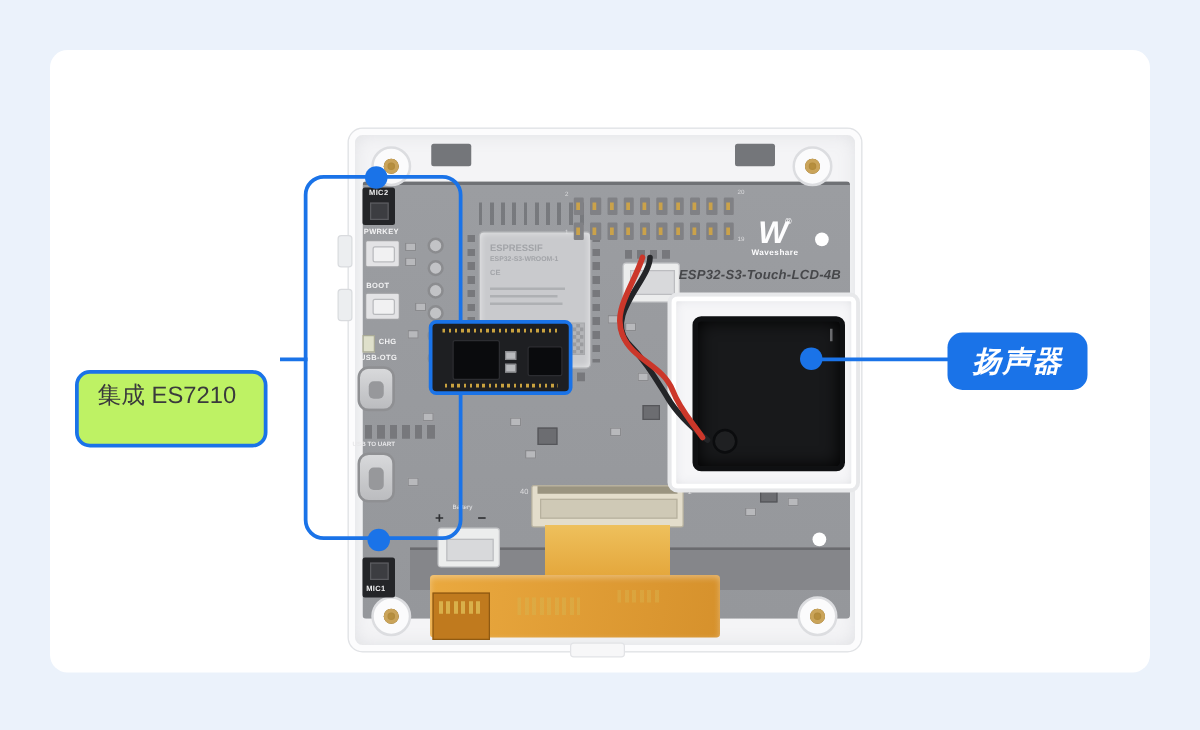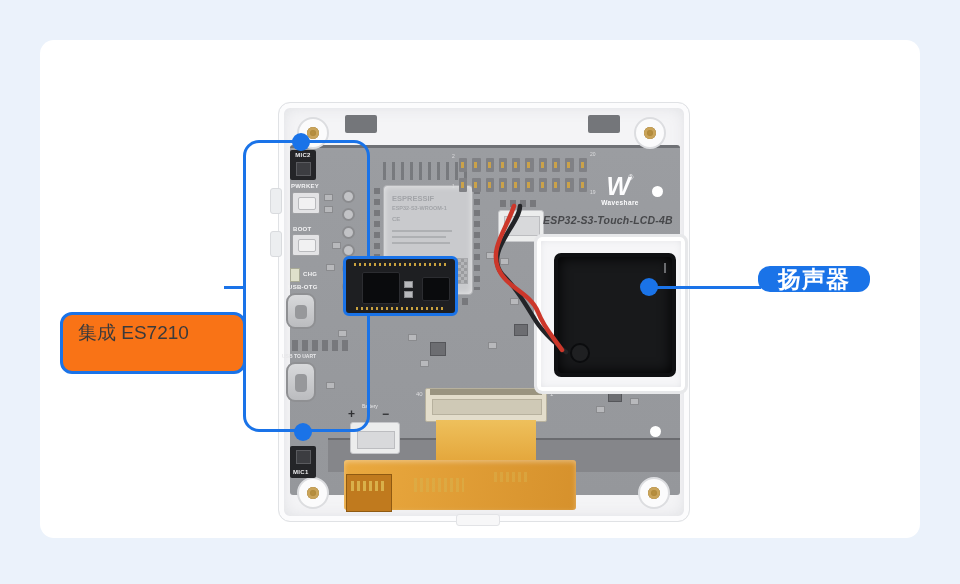--- a/index.html
+++ b/index.html
@@ -84,21 +84,21 @@
            border-radius:16px;box-sizing:border-box;z-index:40;}
   .dot{width:18px;height:18px;border-radius:50%;background:var(--accent);z-index:55;}
   .aline{height:3px;background:var(--accent);z-index:45;}
   .es7210{left:343px;top:256px;width:115px;height:60px;background:#1e1f22;
           border:3px solid var(--accent);border-radius:6px;box-sizing:border-box;z-index:50;}
   .goldrow{height:3px;background:repeating-linear-gradient(90deg,#c9a23f 0 2px,transparent 2px 5px);}
   .qfn{background:#0a0b0d;border:1px solid #2c2d31;border-radius:2px;}
 
   .pill{background:var(--accent);color:#ffffff;font-weight:bold;font-size:23px;border-radius:12px;
         display:flex;align-items:center;justify-content:center;letter-spacing:1px;z-index:60;}
-  .infobox{left:60px;top:312px;width:186px;height:62px;background:#f97316;border:3px solid var(--accent);
+  .infobox{left:60px;top:296px;width:154px;height:62px;background:#bef264;border:3px solid var(--accent);
            border-radius:12px;box-sizing:border-box;z-index:58;font-size:19px;color:#3a3a3c;
            line-height:26px;padding:5px 6px 0 15px;}
   .wires{z-index:20;}
 </style>
 </head>
 <body>
 
 <div class="page">
   <div class="abs card"></div>
 
@@ -285,14 +285,14 @@
   <div class="abs dot" style="left:292px;top:133px;"></div>
   <div class="abs dot" style="left:294px;top:423px;"></div>
   <div class="abs dot" style="left:640px;top:278px;"></div>
 
   <div class="abs aline" style="left:224px;top:286px;width:22px;"></div>
   <div class="abs aline" style="left:649px;top:286px;width:112px;"></div>
 
   <div class="abs infobox">
     <div>集成 ES7210</div>
   </div>
-  <div class="abs pill" style="left:758px;top:266px;width:112px;height:26px;">扬声器</div>
+  <div class="abs pill" style="left:758px;top:266px;width:112px;height:46px;font-style:italic;">扬声器</div>
 </div>
 
 </body></html>

